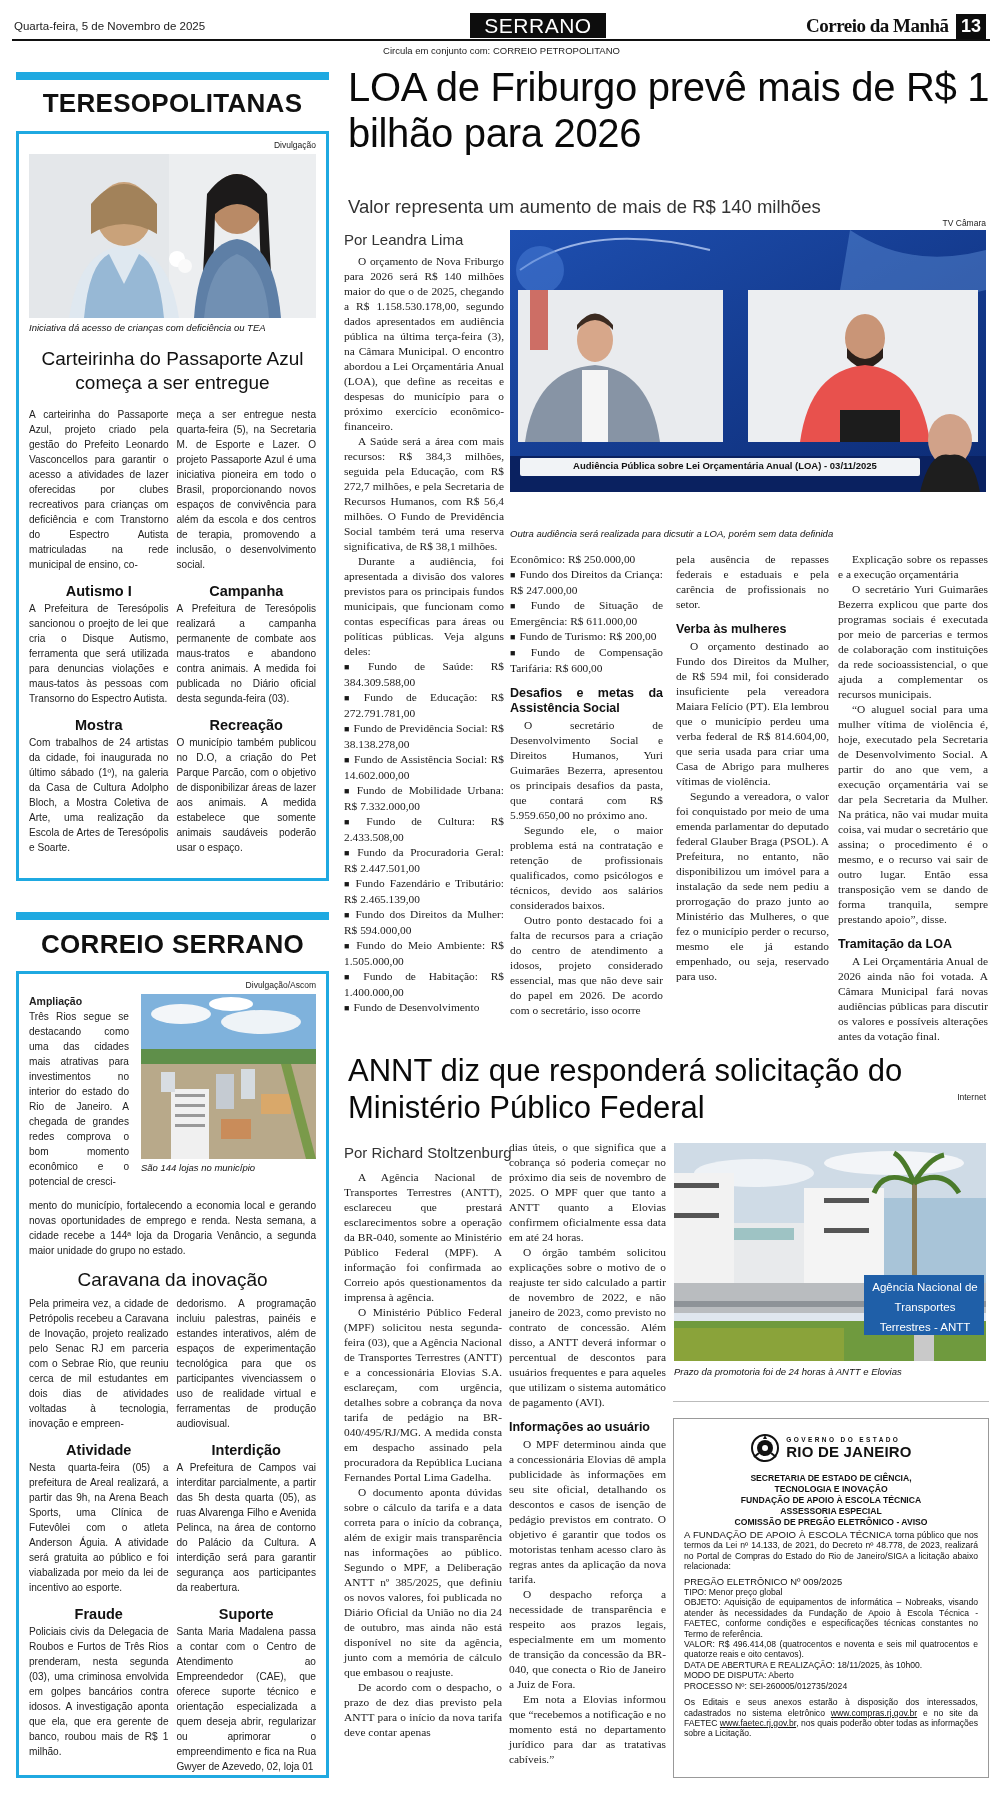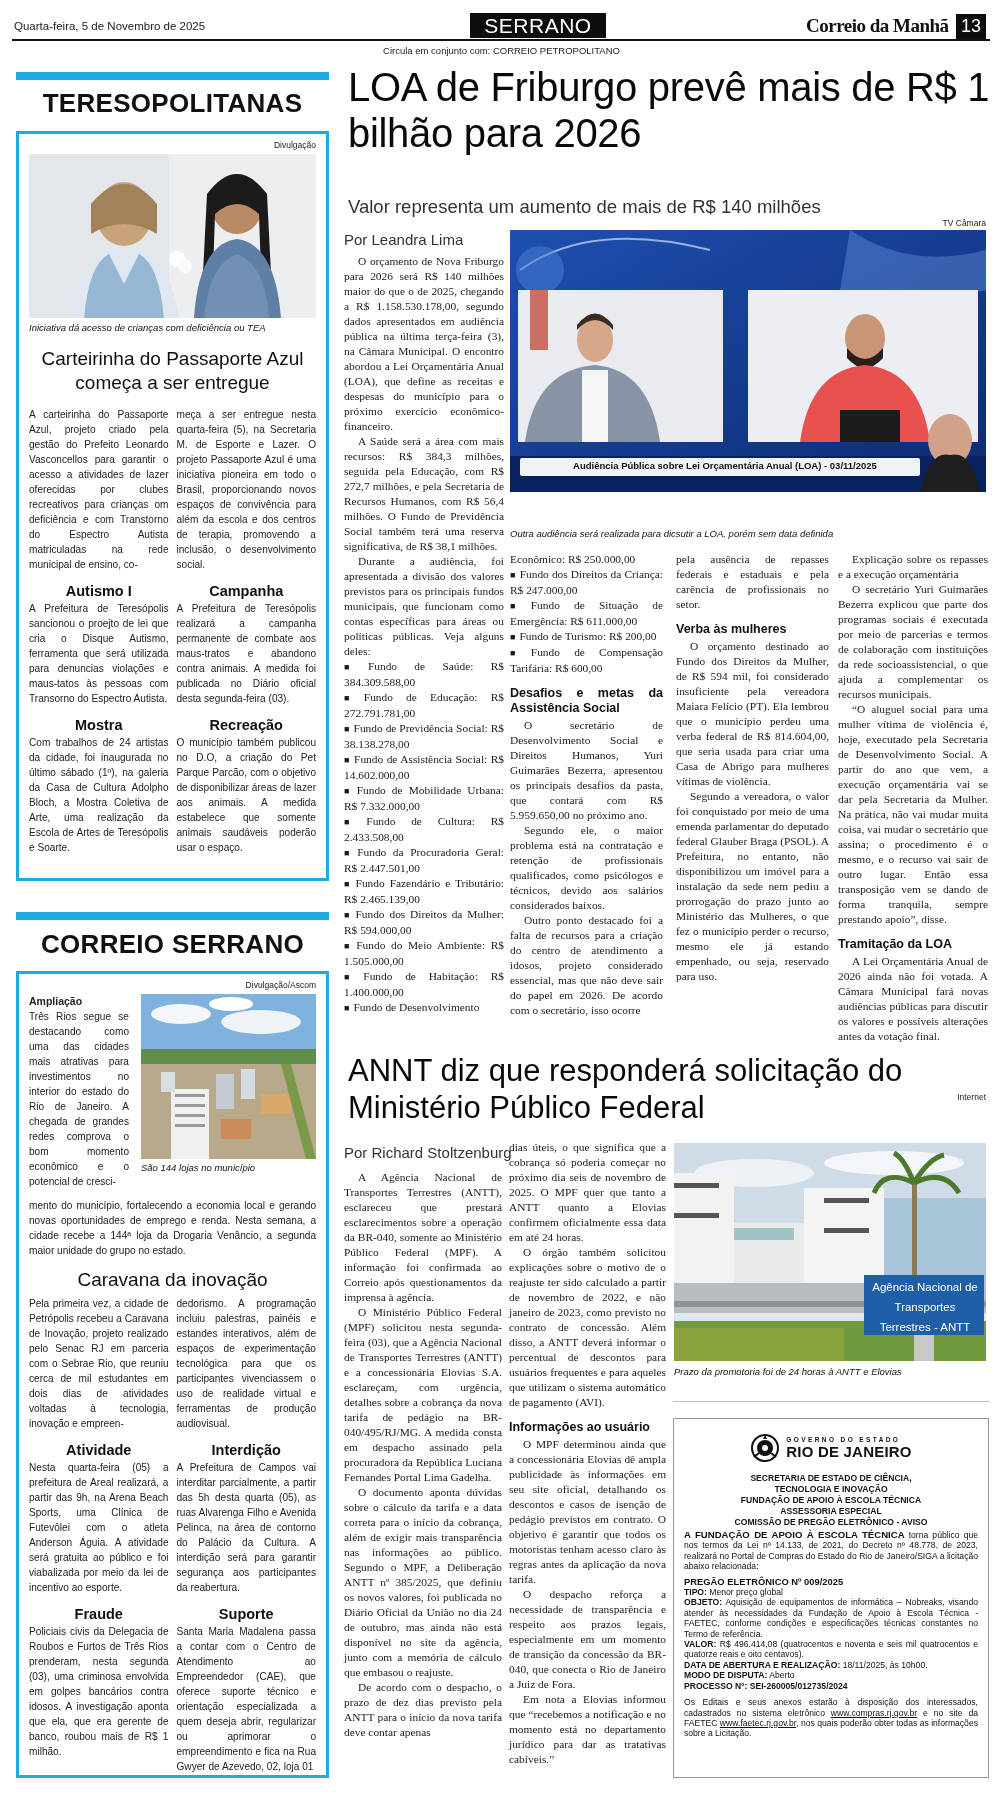--- a/index.html
+++ b/index.html
@@ -4,21 +4,21 @@
 <style>
   * { box-sizing: border-box; margin: 0; padding: 0; }
   html, body { width: 1003px; height: 1797px; background: #ffffff; overflow: hidden; }
   body { position: relative; font-family: "Liberation Serif", serif; color: #111; }
 
   
   .masthead { position: absolute; left: 0; top: 0; width: 1003px; height: 62px; }
   .mh-date { position: absolute; left: 14px; top: 20px; font-family: "Liberation Sans", sans-serif; font-size: 11.5px; color: #222; }
   .mh-section { position: absolute; left: 470px; top: 13px; width: 136px; height: 25px; background: #0d0d0d; color: #fff; font-family: "Liberation Sans", sans-serif; font-size: 21px; text-align: center; line-height: 26px; letter-spacing: 0.5px; }
   .mh-paper { position: absolute; left: 806px; top: 15px; font-family: "Liberation Serif", serif; font-weight: bold; font-size: 19px; color: #111; letter-spacing: -0.5px; }
-  .mh-page { position: absolute; left: 956px; top: 14px; width: 30px; height: 25px; background: #0d0d0d; color: #fff; font-family: "Liberation Sans", sans-serif; font-weight: normal; font-size: 18px; text-align: center; line-height: 25px; }
+  .mh-page { position: absolute; left: 956px; top: 14px; width: 30px; height: 25px; background: #0d0d0d; color: #fff; font-family: "Liberation Sans", sans-serif; font-weight: bold; font-size: 18px; text-align: center; line-height: 25px; }
   .mh-rule { position: absolute; left: 12px; top: 39px; width: 978px; height: 2px; background: #111; }
   .mh-circ { position: absolute; left: 0; top: 45px; width: 1003px; text-align: center; font-family: "Liberation Sans", sans-serif; font-size: 9.5px; color: #222; }
 
   
   .bar-blue { position: absolute; left: 16px; width: 313px; height: 8px; background: #1fa9e1; }
   .box-title { position: absolute; left: 16px; width: 313px; text-align: center; font-family: "Liberation Sans", sans-serif; font-weight: bold; font-size: 26px; color: #111; letter-spacing: 0.3px; }
   .box { position: absolute; left: 16px; width: 313px; border: 3px solid #1fa9e1; background: #fff; }
 
   .credit { font-family: "Liberation Sans", sans-serif; font-size: 8.5px; color: #222; text-align: right; }
   .caption { font-family: "Liberation Sans", sans-serif; font-style: italic; font-size: 9.5px; color: #111; }
@@ -46,21 +46,21 @@
   .headline2 { position: absolute; left: 348px; top: 1052px; width: 650px; font-family: "Liberation Sans", sans-serif; font-size: 31px; line-height: 37px; color: #0a0a0a; }
 
   
   .ad { position: absolute; left: 673px; top: 1418px; width: 316px; height: 360px; border: 1px solid #999; padding: 14px 10px 8px 10px; font-family: "Liberation Sans", sans-serif; color: #111; }
   .ad-logo { display: flex; align-items: center; justify-content: center; gap: 6px; margin-bottom: 10px; }
   .ad-logo-text { line-height: 1; }
   .ad-logo-top { font-size: 6.5px; letter-spacing: 2.4px; font-weight: bold; }
   .ad-logo-bottom { font-size: 15px; font-weight: bold; letter-spacing: 0.2px; }
   .ad-center { text-align: center; font-weight: bold; font-size: 8.6px; line-height: 11px; }
   .ad-body { font-size: 8.6px; line-height: 10.4px; text-align: justify; }
-  .ad-body b { font-weight: bold; margin-top: 44px; }
+  .ad-body b { font-weight: normal; margin-top: 44px; }
   .ad-link { text-decoration: underline; color: #111; }
 
   .divider-line { position: absolute; background: #bbb; }
 </style>
 </head>
 <body>
 
 <div class="masthead">
   <span class="mh-date">Quarta-feira, 5 de Novembro de 2025</span>
   <span class="mh-section">SERRANO</span>

